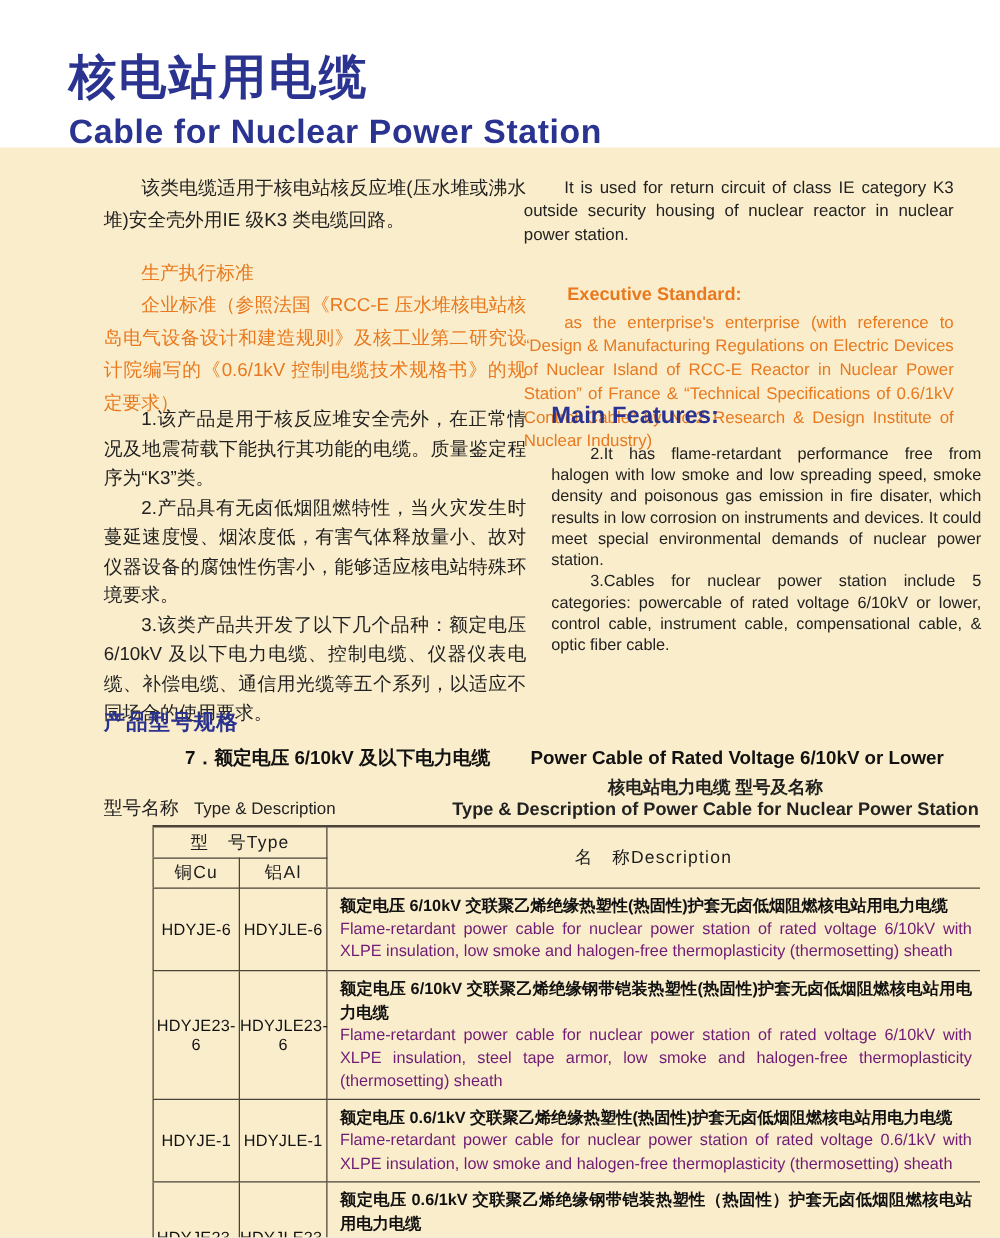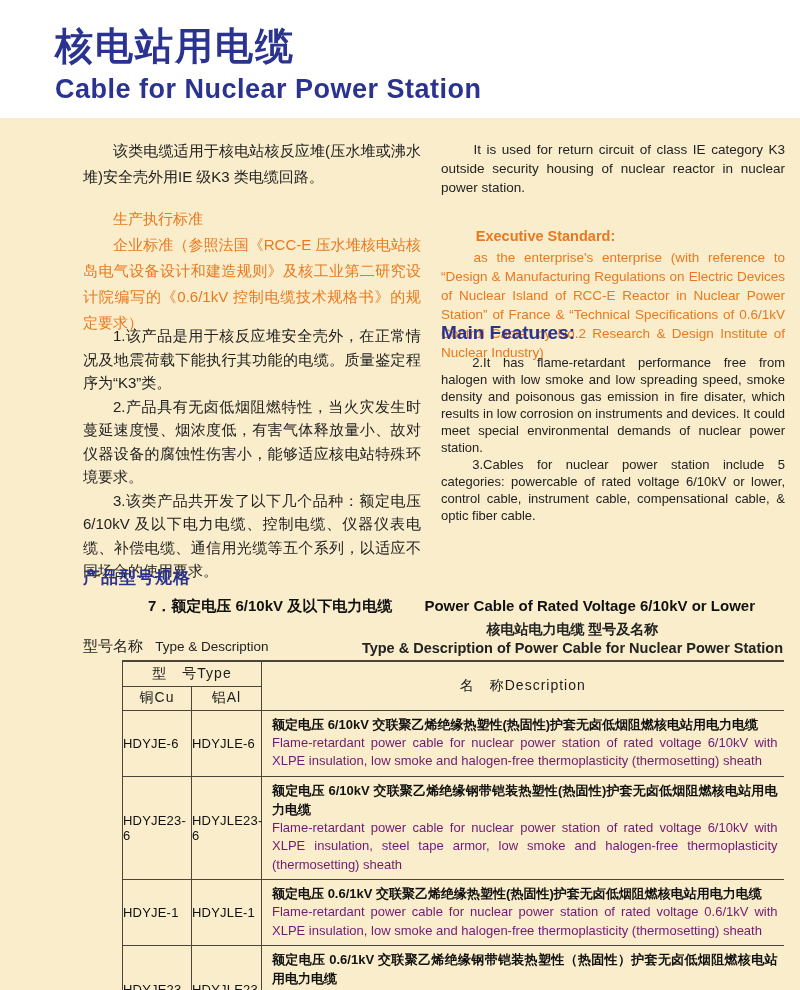--- a/index.html
+++ b/index.html
@@ -17,21 +17,21 @@
     background:var(--cream);
     font-family:"Liberation Sans", sans-serif;
     color:var(--ink);
     overflow:hidden;
     margin:0 auto;
   }
   
   .page-header{
     position:absolute;top:0;left:0;width:800px;height:118px;
     background:#ffffff;
-    padding:24px 0 0 55px;
+    padding:40px 0 0 55px;
   }
   .title-zh{
     font-size:38px;font-weight:900;color:var(--navy);
     letter-spacing:2px;line-height:44px;
   }
   .title-en{
     font-size:27px;font-weight:bold;color:var(--navy);
     line-height:32px;margin-top:5px;letter-spacing:0.5px;
   }
   
@@ -40,21 +40,21 @@
   .zh-ind{text-indent:2em;}
   .en{font-size:13.5px;line-height:18px;text-align:justify;}
   .en-ind{text-indent:2.4em;}
   .orange{color:var(--orange);}
   .bold{font-weight:bold;}
   .sec-h{font-size:17px;font-weight:bold;color:var(--navy);letter-spacing:1px;}
   .sec-h-en{font-size:19px;font-weight:bold;color:var(--navy);letter-spacing:0;}
 
   #intro-left{left:55px;top:138px;width:338px;}
   #intro-left .std-h{margin-top:16px;}
-  #intro-right{left:413px;top:140px;width:344px;}
+  #intro-right{left:391px;top:140px;width:344px;}
   #intro-right .en{line-height:19px;}
   #intro-right .std-h{margin-top:30px;font-size:14.5px;}
   #intro-right .std-b{margin-top:2px;}
 
   #features-left{left:55px;top:324px;width:338px;}
   #features-left p{font-size:15px;line-height:23.5px;}
   #features-left .sec-h{margin-bottom:10px;}
   #features-right{left:413px;top:322px;width:344px;}
   #features-right p{font-size:13px;line-height:17px;}
   #features-right .sec-h-en{margin-bottom:10px;}
@@ -87,21 +87,21 @@
     border-bottom:1px solid var(--line);
     font-weight:normal;vertical-align:middle;
   }
   table.models .v{border-right:1px solid var(--line);}
   table.models thead th{
     font-size:14px;text-align:center;color:#1c1c1c;
     height:25px;letter-spacing:1px;
   }
   table.models thead tr.hr2 th{height:24px;}
   td.code{
-    text-align:left;font-weight:bold;font-size:13px;
+    text-align:center;font-weight:bold;font-size:13px;
     letter-spacing:0.2px;color:#111;
   }
   td.desc{padding:4px 6px 5px 10px;}
   .desc-zh{font-size:13px;font-weight:bold;line-height:19px;text-align:justify;color:#111;}
   .desc-en{font-size:13px;line-height:18.5px;text-align:justify;color:#701a75;}
 </style>
 </head>
 <body>
 
 <div class="page">

